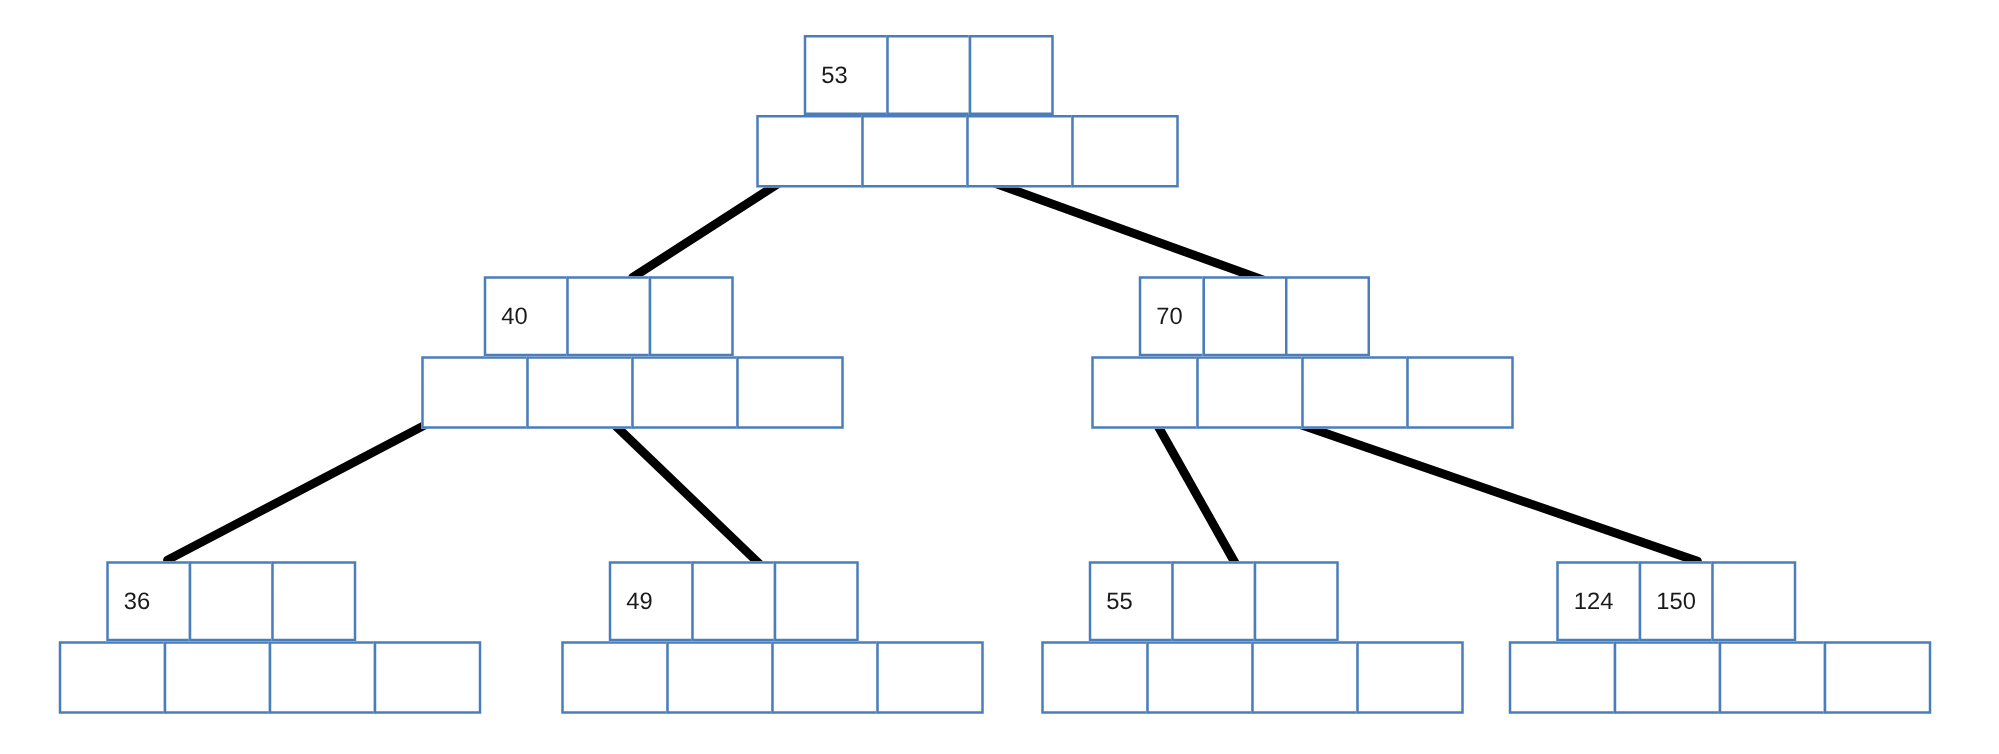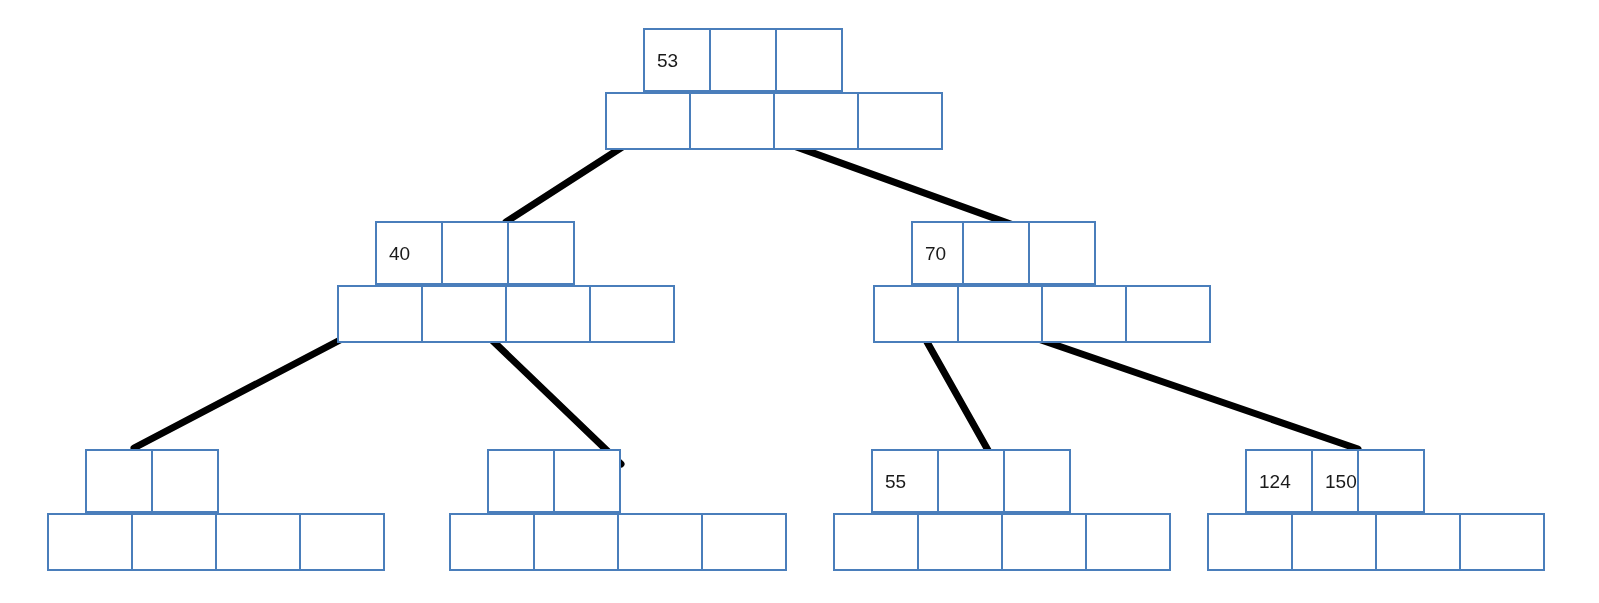--- a/index.html
+++ b/index.html
@@ -84,21 +84,21 @@
           <div class="node-cell empty-cell" style="width: 68px; height: 64px;"></div>
         </div>
       </div>
       <div class="btree-node" style="left: 0px; top: 0px;">
         <div class="node-row ptr-row" style="left: 337px; top: 285px;">
           <div class="node-cell empty-cell" style="width: 86px; height: 58px;"></div>
           <div class="node-cell empty-cell" style="width: 86px; height: 58px;"></div>
           <div class="node-cell empty-cell" style="width: 86px; height: 58px;"></div>
           <div class="node-cell empty-cell" style="width: 86px; height: 58px;"></div>
         </div>
-        <div class="node-row key-row" style="left: 375px; top: 221px; justify-content: flex-end;">
+        <div class="node-row key-row" style="left: 387px; top: 221px; justify-content: flex-end;">
           <div class="node-cell" style="width: 68px; height: 64px;">40</div>
           <div class="node-cell empty-cell" style="width: 68px; height: 64px;"></div>
           <div class="node-cell empty-cell" style="width: 68px; height: 64px;"></div>
         </div>
       </div>
       <div class="btree-node" style="left: 0px; top: 0px;">
         <div class="node-row ptr-row" style="left: 873px; top: 285px;">
           <div class="node-cell empty-cell" style="width: 86px; height: 58px;"></div>
           <div class="node-cell empty-cell" style="width: 86px; height: 58px;"></div>
           <div class="node-cell empty-cell" style="width: 86px; height: 58px;"></div>
@@ -111,32 +111,34 @@
         </div>
       </div>
       <div class="btree-node" style="left: 0px; top: 0px;">
         <div class="node-row ptr-row" style="left: 47px; top: 513px;">
           <div class="node-cell empty-cell" style="width: 86px; height: 58px;"></div>
           <div class="node-cell empty-cell" style="width: 86px; height: 58px;"></div>
           <div class="node-cell empty-cell" style="width: 86px; height: 58px;"></div>
           <div class="node-cell empty-cell" style="width: 86px; height: 58px;"></div>
         </div>
         <div class="node-row key-row" style="left: 85px; top: 449px;">
+          <div class="node-cell" style="width: 68px; height: 64px;">36</div>
           <div class="node-cell empty-cell" style="width: 68px; height: 64px;"></div>
           <div class="node-cell empty-cell" style="width: 68px; height: 64px;"></div>
         </div>
       </div>
       <div class="btree-node" style="left: 0px; top: 0px;">
         <div class="node-row ptr-row" style="left: 449px; top: 513px;">
           <div class="node-cell empty-cell" style="width: 86px; height: 58px;"></div>
           <div class="node-cell empty-cell" style="width: 86px; height: 58px;"></div>
           <div class="node-cell empty-cell" style="width: 86px; height: 58px;"></div>
           <div class="node-cell empty-cell" style="width: 86px; height: 58px;"></div>
         </div>
         <div class="node-row key-row" style="left: 487px; top: 449px;">
+          <div class="node-cell" style="width: 68px; height: 64px;">49</div>
           <div class="node-cell empty-cell" style="width: 68px; height: 64px;"></div>
           <div class="node-cell empty-cell" style="width: 68px; height: 64px;"></div>
         </div>
       </div>
       <div class="btree-node" style="left: 0px; top: 0px;">
         <div class="node-row ptr-row" style="left: 833px; top: 513px;">
           <div class="node-cell empty-cell" style="width: 86px; height: 58px;"></div>
           <div class="node-cell empty-cell" style="width: 86px; height: 58px;"></div>
           <div class="node-cell empty-cell" style="width: 86px; height: 58px;"></div>
           <div class="node-cell empty-cell" style="width: 86px; height: 58px;"></div>
@@ -149,19 +151,19 @@
       </div>
       <div class="btree-node" style="left: 0px; top: 0px;">
         <div class="node-row ptr-row" style="left: 1207px; top: 513px;">
           <div class="node-cell empty-cell" style="width: 86px; height: 58px;"></div>
           <div class="node-cell empty-cell" style="width: 86px; height: 58px;"></div>
           <div class="node-cell empty-cell" style="width: 86px; height: 58px;"></div>
           <div class="node-cell empty-cell" style="width: 86px; height: 58px;"></div>
         </div>
         <div class="node-row key-row" style="left: 1245px; top: 449px;">
           <div class="node-cell" style="width: 68px; height: 64px;">124</div>
-          <div class="node-cell" style="width: 48px; height: 64px;">150</div>
+          <div class="node-cell" style="width: 60px; height: 64px;">150</div>
           <div class="node-cell empty-cell" style="width: 68px; height: 64px;"></div>
         </div>
       </div>
     </div>
 
 </div>
 
 </body></html>

